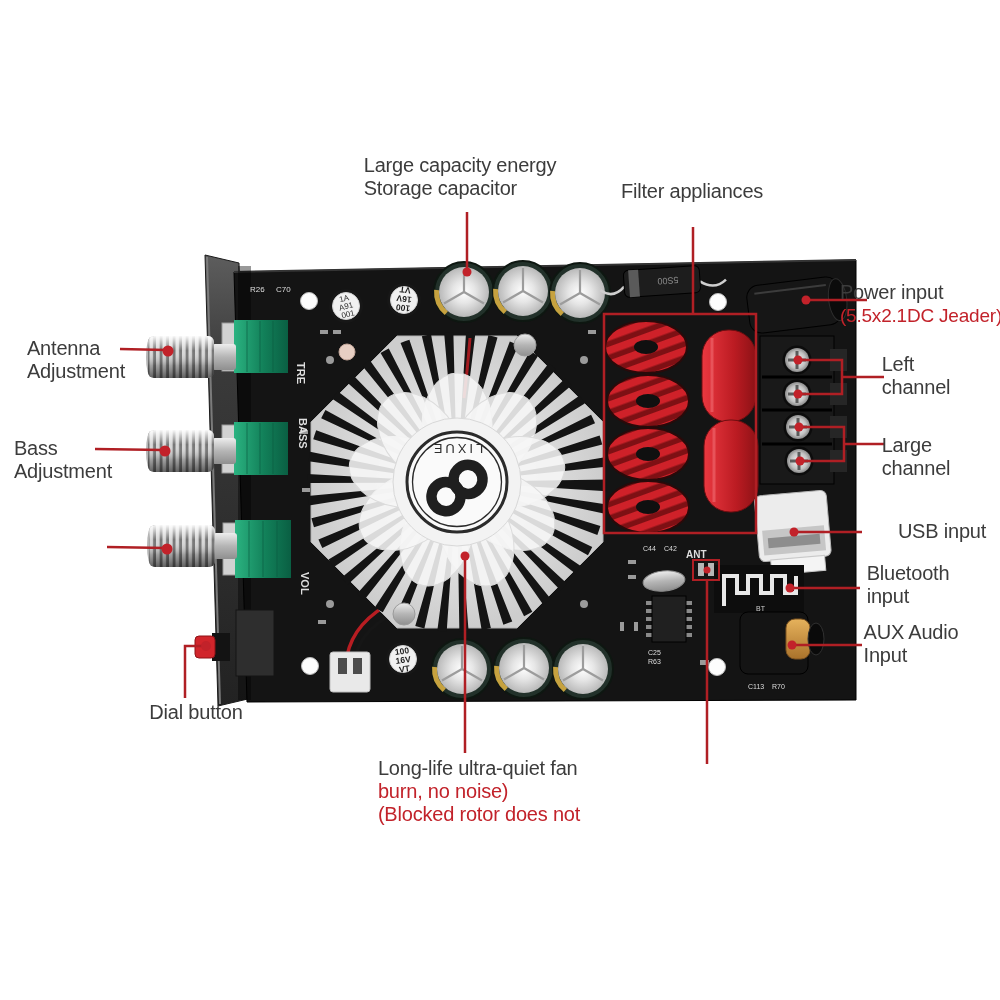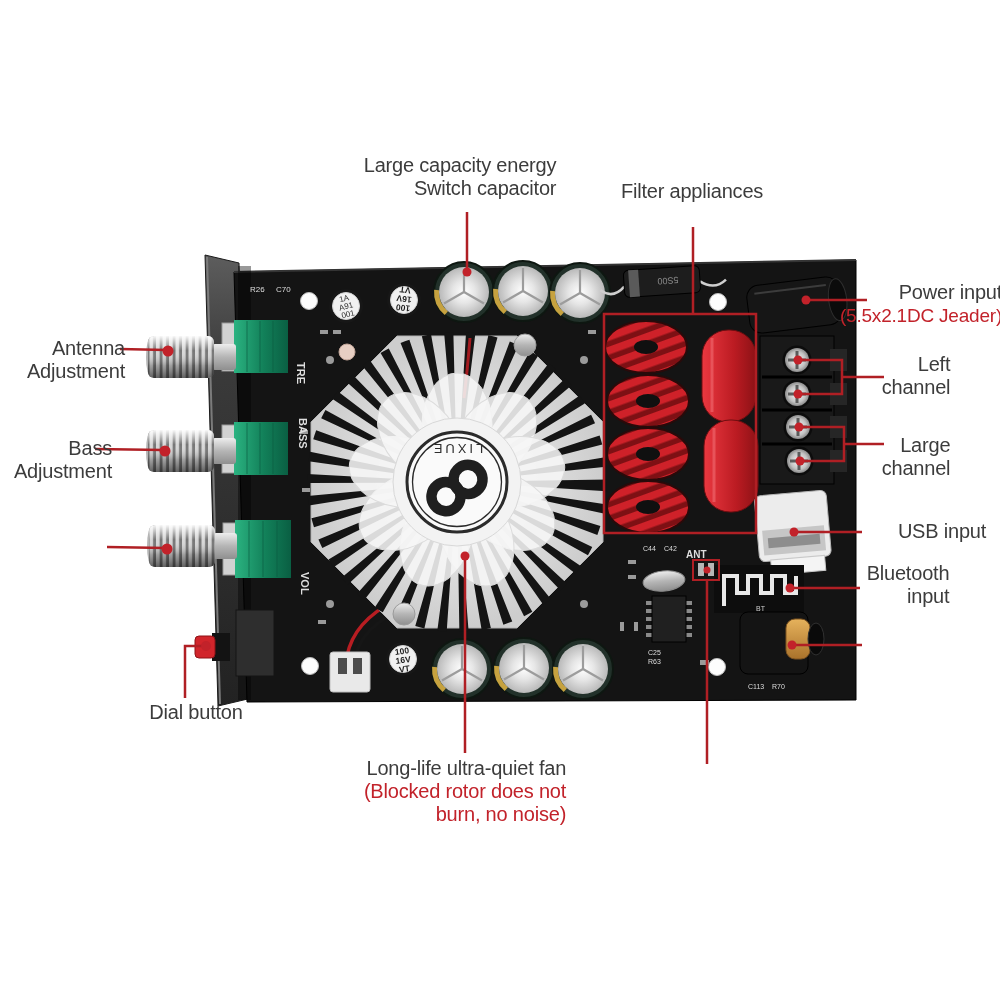--- a/index.html
+++ b/index.html
@@ -1,19 +1,19 @@
 <!DOCTYPE html>
 <html><head>
 <meta charset="utf-8">
 <style>
   html,body{margin:0;padding:0;background:#ffffff;}
   #scene{position:relative;width:1000px;height:1000px;background:#fff;overflow:hidden;
          font-family:"Liberation Sans",sans-serif;}
   #board-art{position:absolute;left:0;top:0;}
-  .callout{position:absolute;transform:translateX(-50%);text-align:right;
+  .callout{position:absolute;transform:translateX(-50%);text-align:left;
            font-size:20px;line-height:23px;color:#3c3c3c;white-space:nowrap;letter-spacing:-0.2px;}
   .callout .red{color:#c2222a;}
   .callout .sub{font-size:19px;}
 </style>
 </head>
 <body>
 
 <div id="scene">
 
 <svg id="board-art" width="1000" height="1000" viewBox="0 0 1000 1000">
@@ -409,21 +409,21 @@
           <circle cx="167" cy="549" r="5.5"></circle>
       <circle cx="206" cy="646" r="5"></circle>
           <circle cx="465" cy="556" r="4.5"></circle>
           <circle cx="707" cy="570" r="3.5"></circle>
     </g>
   </g>
 </svg>
 
 <div class="callout" style="left:460px;top:154px">
   <div>Large capacity energy</div>
-  <div>Switch capacitor</div>
+  <div>Storage capacitor</div>
 </div>
 <div class="callout" style="left:692px;top:180px">
   <div>Filter appliances</div>
 </div>
 <div class="callout" style="left:921px;top:281px">
   <div>Power input</div>
   <div class="red sub">(5.5x2.1DC Jeader)</div>
 </div>
 <div class="callout" style="left:916px;top:353px">
   <div>Left</div>
@@ -433,30 +433,34 @@
   <div>Large</div>
   <div>channel</div>
 </div>
 <div class="callout" style="left:942px;top:520px">
   <div>USB input</div>
 </div>
 <div class="callout" style="left:908px;top:562px">
   <div>Bluetooth</div>
   <div>input</div>
 </div>
+<div class="callout" style="left:911px;top:621px">
+  <div>AUX Audio</div>
+  <div>Input</div>
+</div>
 <div class="callout" style="left:76px;top:337px">
   <div>Antenna</div>
   <div>Adjustment</div>
 </div>
 <div class="callout" style="left:63px;top:437px">
   <div>Bass</div>
   <div>Adjustment</div>
 </div>
 <div class="callout" style="left:196px;top:701px">
   <div>Dial button</div>
 </div>
-<div class="callout" style="left:465px;top:757px">
+<div class="callout" style="left:479px;top:757px">
   <div>Long-life ultra-quiet fan</div>
+  <div class="red">burn, no noise)</div>
   <div class="red">(Blocked rotor does not</div>
-  <div class="red">burn, no noise)</div>
 </div>
 
 </div>
 
 </body></html>

